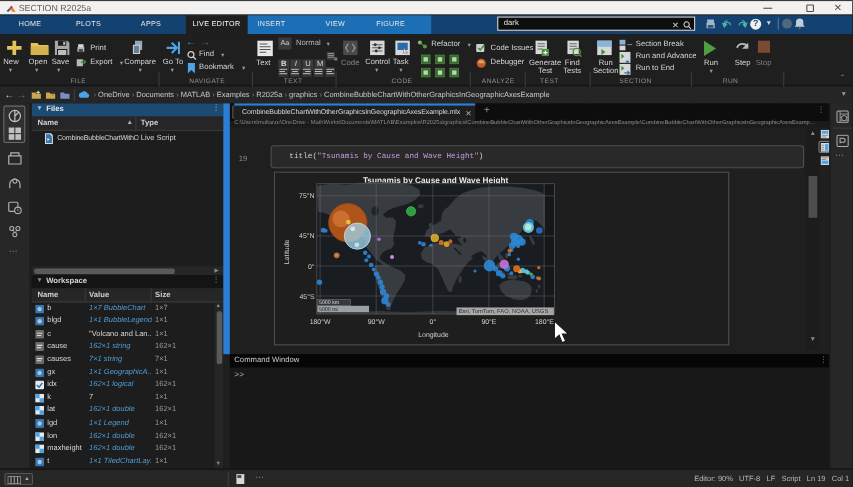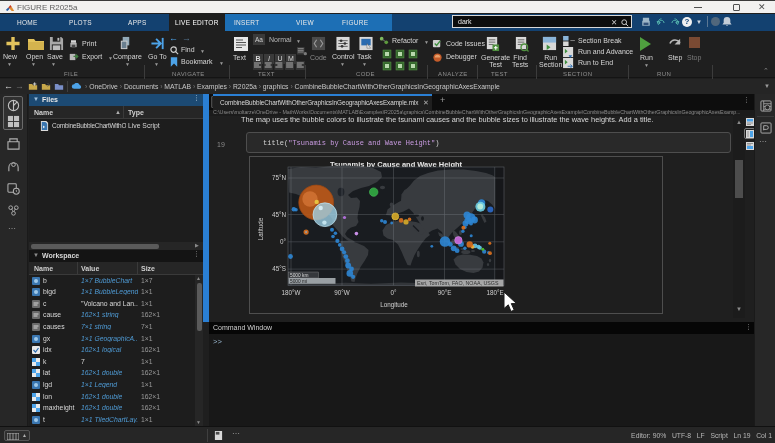--- a/index.html
+++ b/index.html
@@ -12,21 +12,21 @@
 </style>
 </head>
 <body>
 
 <div class="abs" style="left:0;top:0;width:775px;height:13px;background:#f2f1f0;border-top:1px solid #3a3a3a;">
   <svg class="abs" style="left:5px;top:2px;" width="10" height="10" viewBox="0 0 24 24">
     <path d="M2 17 L8 11 L11 14 L6 19 Z" fill="#2a5fa5"></path>
     <path d="M8 11 L13 5 L16 9 L11 14 Z" fill="#c43c1f"></path>
     <path d="M11 14 L16 9 L22 19 L16 19 Z" fill="#e08a2e"></path>
   </svg>
-  <div class="abs" style="left:17px;top:2px;font-size:8px;color:#5f5f5f;">FIGURE R2025a</div>
+  <div class="abs" style="left:17px;top:2px;font-size:8px;color:#5f5f5f;">SECTION R2025a</div>
   <div class="abs" style="left:694px;top:6px;width:8px;height:1px;background:#4f4f4f;"></div>
   <div class="abs" style="left:733px;top:3px;width:7px;height:7px;border:1px solid #4f4f4f;border-radius:1px;"></div>
   <div class="abs" style="left:758px;top:1px;font-size:9px;color:#4f4f4f;">✕</div>
 </div>
 
 <div class="abs" style="left:0;top:14px;width:775px;height:17px;background:#134170;">
   <div class="abs" style="left:225px;top:0;width:167px;height:17px;background:#1d6fb5;"></div>
   <div class="abs" style="left:169px;top:0;width:56px;height:17px;background:#1f1f1f;"></div>
   <div class="abs" style="left:0;top:0;width:775px;height:17px;color:#e8e8e8;font-size:6.5px;letter-spacing:.3px;">
     <span class="abs" style="left:17px;top:5px;">HOME</span>
@@ -530,21 +530,20 @@
   </div>
   <span class="abs" style="left:231px;top:1px;color:#9a9a9a;font-size:9px;">+</span>
   <span class="abs" style="left:534px;top:2px;color:#9a9a9a;font-size:7px;">⋮</span>
 </div>
 
 <div class="abs" style="left:209px;top:110px;width:545px;height:6px;background:#1b1b1b;">
   <span class="abs" style="left:4px;top:-1px;color:#8a8a8a;font-size:5.3px;white-space:nowrap;letter-spacing:-0.05px;">C:\Users\moltarze\OneDrive - MathWorks\Documents\MATLAB\Examples\R2025a\graphics\CombineBubbleChartWithOtherGraphicsInGeographicAxesExample\CombineBubbleChartWithOtherGraphicsInGeographicAxesExamp...</span>
 </div>
 
 <div class="abs" style="left:209px;top:116px;width:545px;height:206px;background:#1f1f1f;">
-  <div class="abs" style="left:32px;top:-1.5px;width:500px;color:#d8d8d8;font-size:7.4px;">The map uses the bubble colors to illustrate the tsunami causes and the bubble sizes to illustrate the wave heights. Add a title.</div>
   <span class="abs" style="left:8px;top:25px;color:#8a8a8a;font-size:7px;">19</span>
   <div class="abs" style="left:37px;top:16px;width:485px;height:21px;background:#292929;border:1px solid #4e4e4e;border-radius:3px;">
     <span class="abs" style="left:16px;top:6px;font-family:'Liberation Mono',monospace;font-size:7px;color:#d4d4d4;">title(<span style="color:#c89ae0;">"Tsunamis by Cause and Wave Height"</span>)</span>
   </div>
 
   <div class="abs" style="left:40px;top:40px;width:414px;height:158px;background:#1e1e1e;border:1px solid #4e4e4e;">
     <svg class="abs" style="left:0;top:0" width="414" height="158" viewBox="249 156 414 158" font-family="Liberation Sans, sans-serif">
       <text x="395" y="165.5" fill="#e8e8e8" font-size="7.5" font-weight="bold" text-anchor="middle">Tsunamis by Cause and Wave Height</text>
 
       <rect x="287" y="166" width="216" height="118.5" fill="#16171a"></rect>

